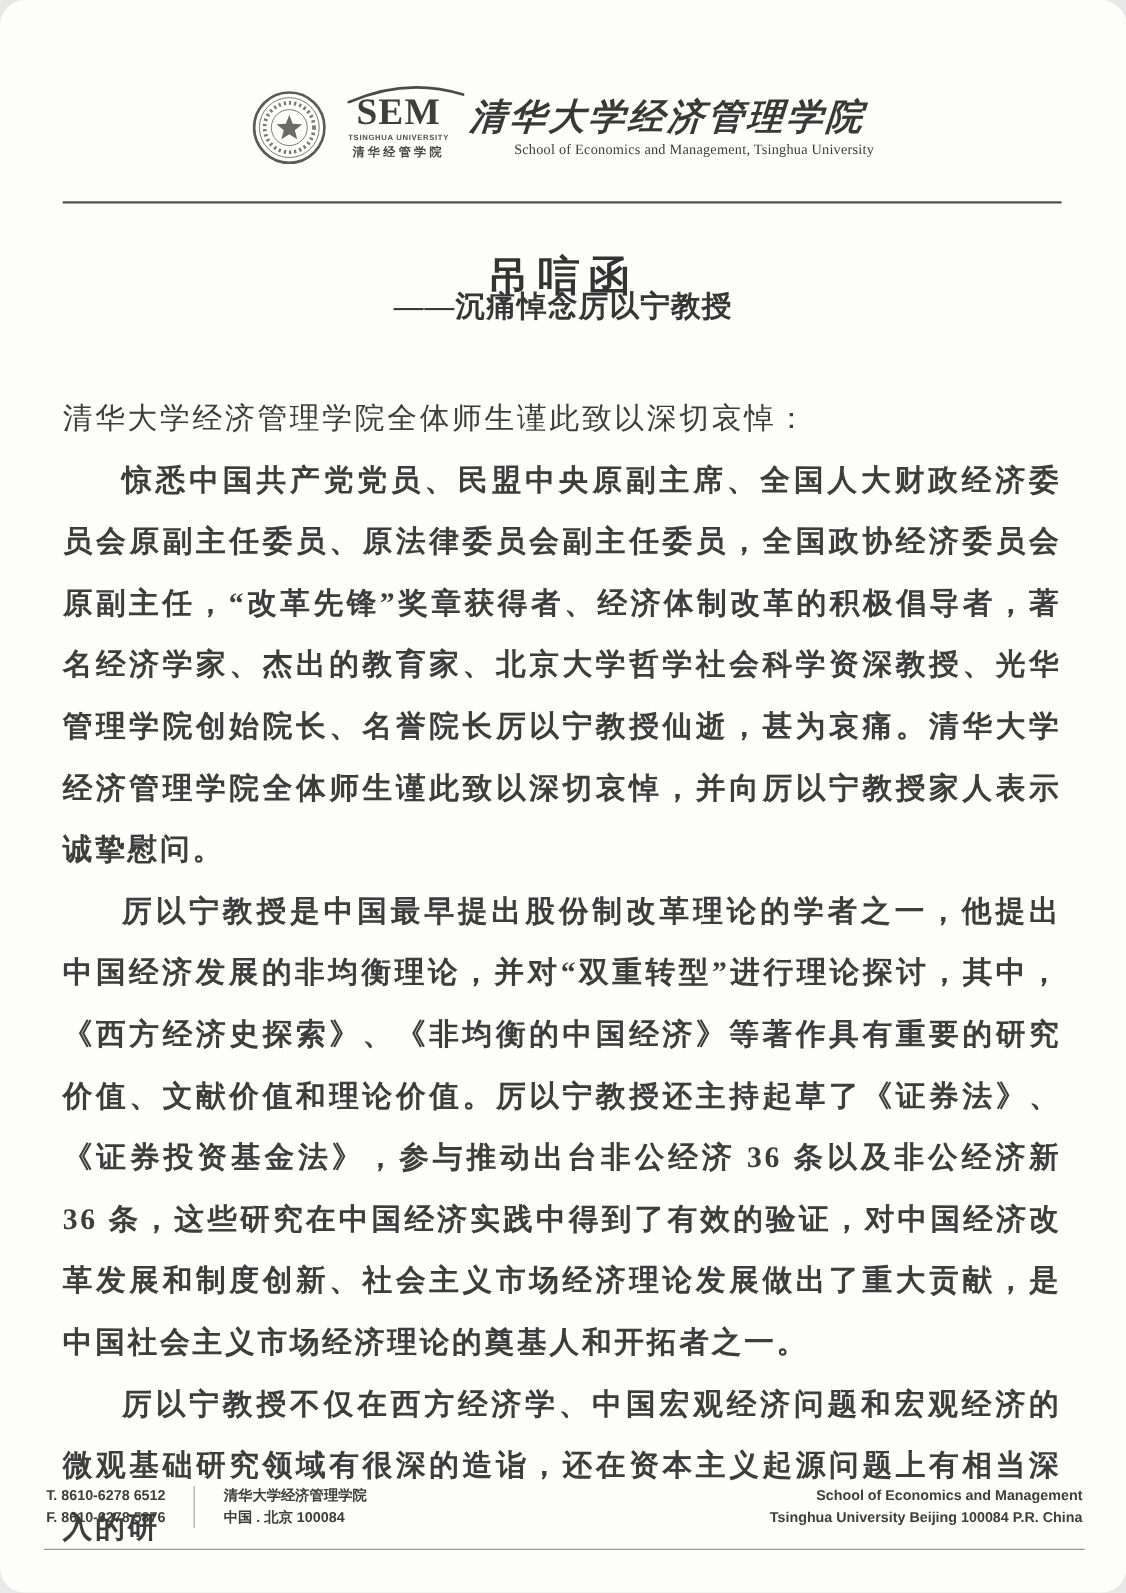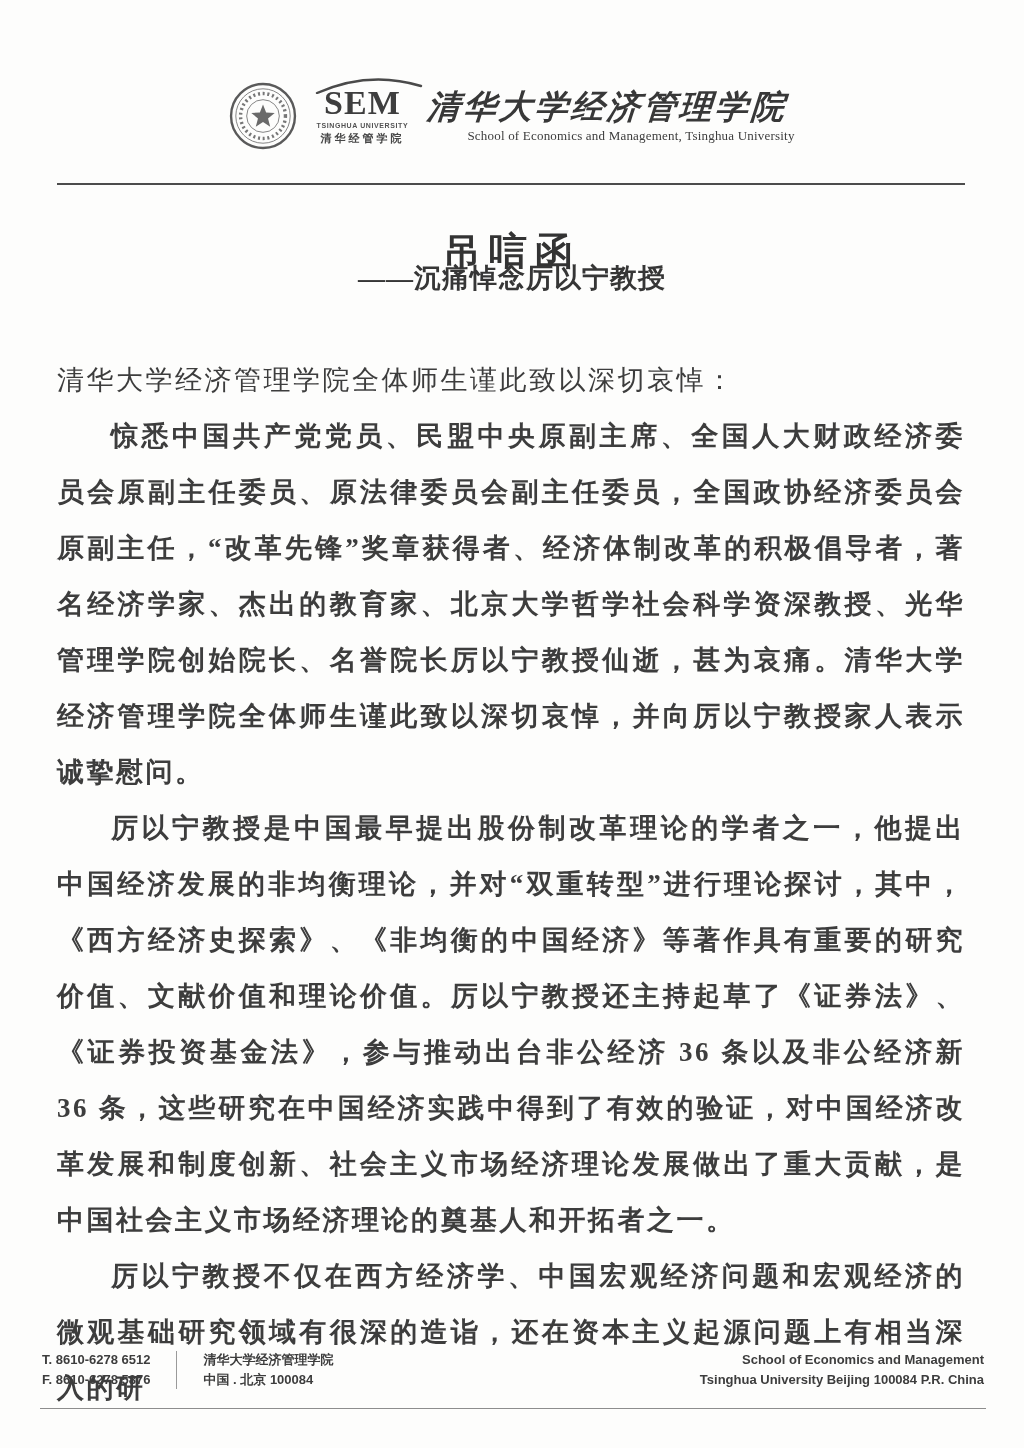--- a/index.html
+++ b/index.html
@@ -5,20 +5,21 @@
   * { margin: 0; padding: 0; box-sizing: border-box; }
   html, body { background: #e8e8e8; }
   .page {
     position: relative;
     width: 1024px;
     height: 1448px;
     margin: 0 auto;
     background: #fdfdfc;
     overflow: hidden;
     color: #3b3b3b;
+    border-radius: 23px;
   }
 
   
   .logo-row {
     position: absolute;
     top: 78px; left: 0; right: 0;
     display: flex;
     justify-content: center;
     align-items: center;
     gap: 14px;

